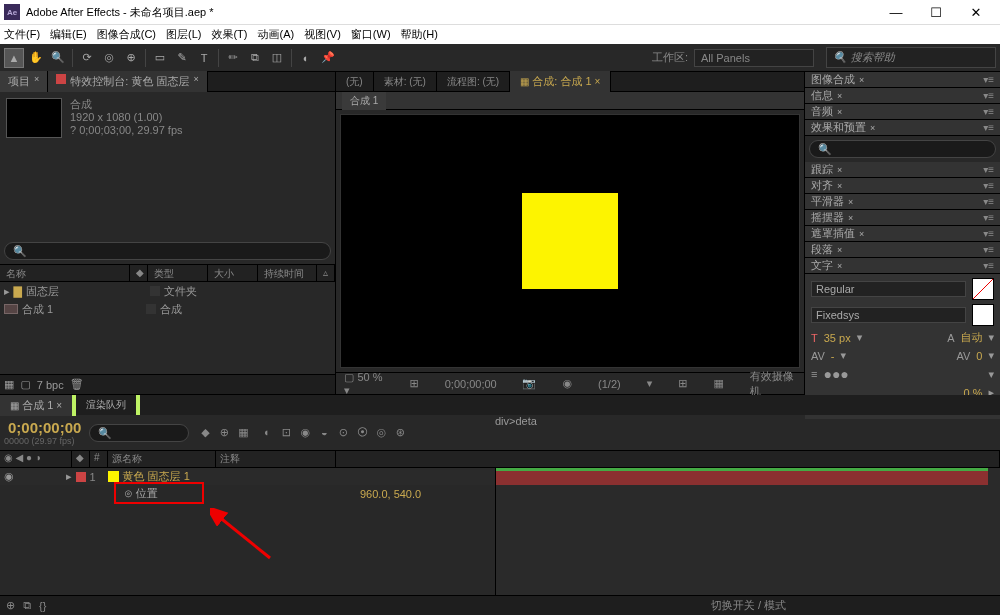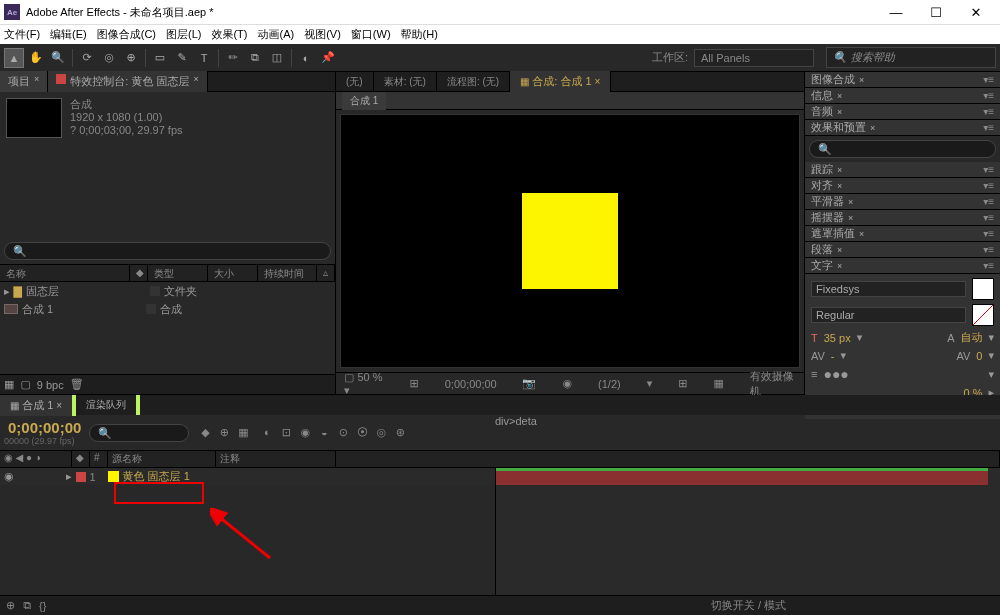--- a/index.html
+++ b/index.html
@@ -189,21 +189,21 @@
       <div class="proj-item">
         <span class="comp-icon"></span>
         <span class="name">合成  1</span>
         <span style="width:10px;height:10px;background:#333"></span>
         <span>合成</span>
       </div>
     </div>
     <div class="proj-bottom">
       <span>▦</span>
       <span>▢</span>
-      <span>9 bpc</span>
+      <span>7 bpc</span>
       <span>🗑</span>
     </div>
   </div>
 
   <div class="viewer-panel">
     <div class="panel-tabs">
       <div class="viewer-tab">(无)</div>
       <div class="viewer-tab">素材: (无)</div>
       <div class="viewer-tab">流程图: (无)</div>
       <div class="viewer-tab active">▦ <span>合成: 合成  1</span> ×</div>
@@ -291,29 +291,29 @@
         <span class="menu">▾≡</span>
       </div>
     <div class="rp">
         <span>文字</span>
         <span class="x">×</span>
         <span class="spacer"></span>
         <span class="menu">▾≡</span>
       </div>
     <div class="text-panel">
       <div class="text-row">
+        <div class="text-dd">Regular</div>
+        <div style="display:flex">
+            <div class="color-sw" style="background:linear-gradient(135deg,#fff 48%,#e00 48%,#e00 52%,#fff 52%)"></div>
+          </div>
+      </div>
+      <div class="text-row">
         <div class="text-dd">Fixedsys</div>
         <div style="display:flex">
             <div class="color-sw" style="background:#fff"></div>
-          </div>
-      </div>
-      <div class="text-row">
-        <div class="text-dd">Regular</div>
-        <div style="display:flex">
-            <div class="color-sw" style="background:linear-gradient(135deg,#fff 48%,#e00 48%,#e00 52%,#fff 52%)"></div>
           </div>
       </div>
       <div class="text-row">
         <span style="color:#e66">T</span>
         <span class="orange">35 px</span>
           <span>▾</span>
         <span class="spacer" style="flex:1"></span>
         <span>A</span>
         <span class="orange">自动</span>
           <span>▾</span>
@@ -393,20 +393,24 @@
     <div class="tl-body-left">
       <div class="tl-layer-row layer">
         <span class="eye">◉</span>
         <span style="width:40px"></span>
         <span>▸</span>
         <span style="width:10px;height:10px;background:#c44"></span>
         <span class="num">1</span>
         <span class="sw"></span>
         <span class="name">黄色 固态层  1</span>
       </div>
+      <div class="tl-layer-row" style="position:relative">
+        <span class="tl-prop">⊙ <span>位置</span></span>
+        <span class="tl-prop-val">960.0, 540.0</span>
+      </div>
       <div class="highlight-box"></div>
       <svg class="arrow" width="70" height="60">
         <defs>
             <marker id="ah" markerWidth="10" markerHeight="10" refX="2" refY="3" orient="auto">
               <path d="M0,0 L0,6 L8,3 z" fill="#e00"></path>
             </marker>
           </defs>
         <line x1="60" y1="50" x2="8" y2="8" stroke="#e00" stroke-width="3" marker-end="url(#ah)"></line>
       </svg>
     </div>

